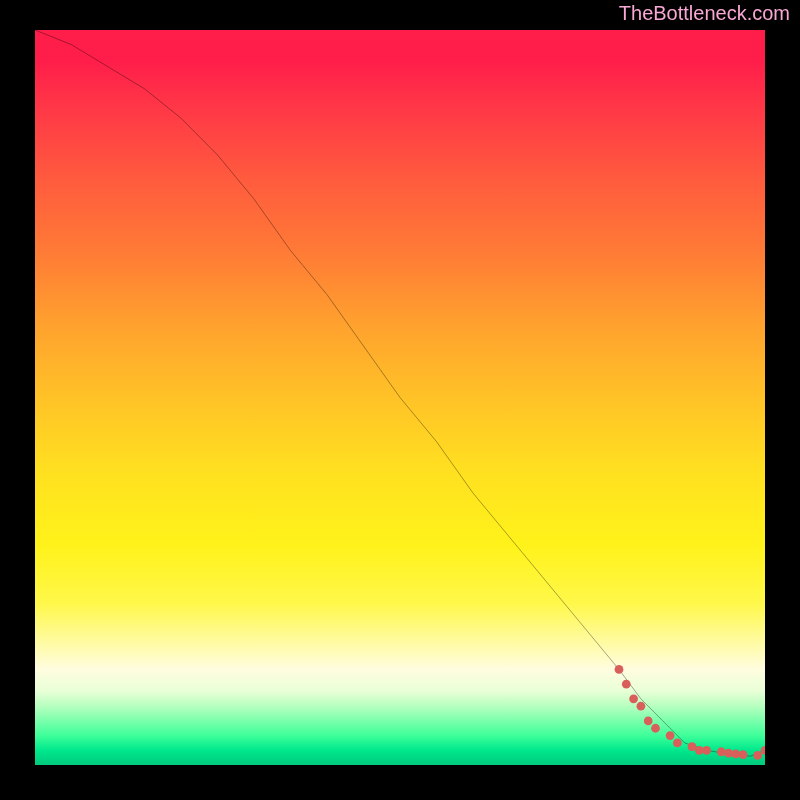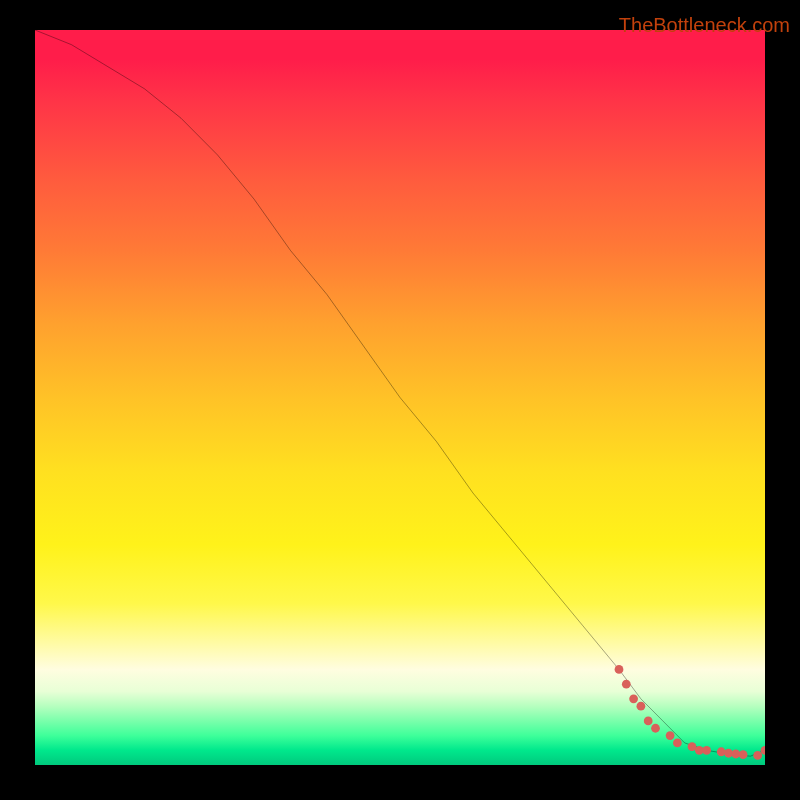--- a/index.html
+++ b/index.html
@@ -12,23 +12,23 @@
     overflow: hidden;
   }
   .frame {
     position: relative;
     width: 800px;
     height: 800px;
     background: #000;
   }
   .watermark {
     position: absolute;
-    top: 14px;
+    top: 2px;
     right: 10px;
-    color: #c2410c;
+    color: #f9a8d4;
     font-size: 20px;
     font-weight: 500;
     user-select: none;
     z-index: 3;
   }
   .plot {
     position: absolute;
     left: 35px;
     top: 30px;
     width: 730px;

